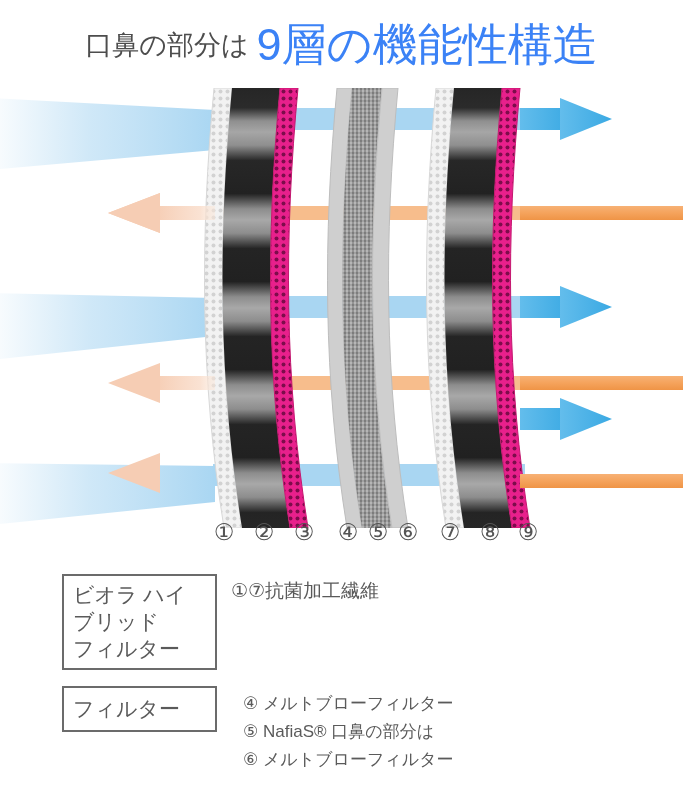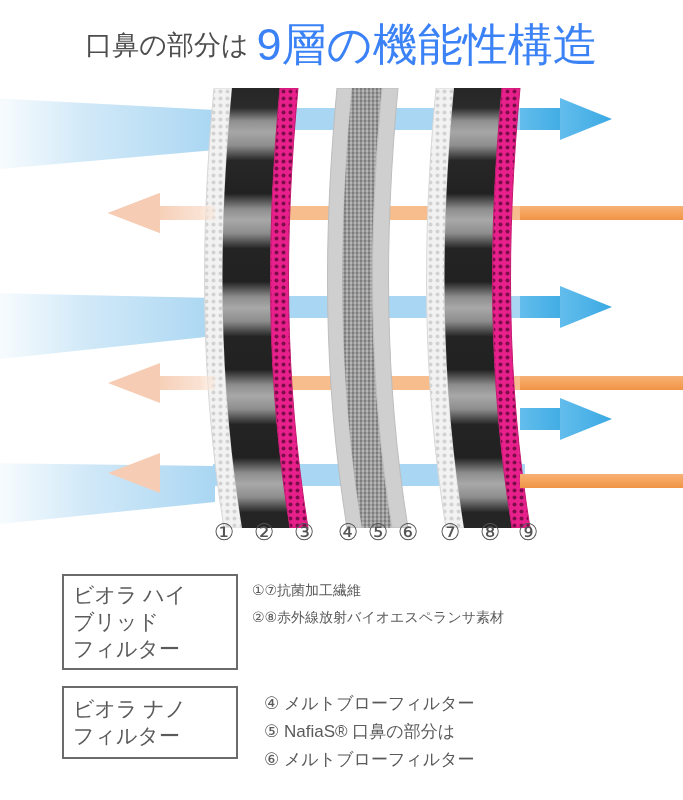--- a/index.html
+++ b/index.html
@@ -85,38 +85,38 @@
     display: flex;
     align-items: flex-start;
   }
   #legend-block-0 { top: 8px; }
   #legend-block-1 { top: 120px; }
 
   .legend-box {
     border: 2px solid #6b6b6b;
     box-sizing: border-box;
     padding: 5px 9px 6px 9px;
-    width: 176px;
+    width: 155px;
     flex: none;
   }
   .legend-box .bline {
     font-size: 21px;
     line-height: 27px;
     color: #5a5a5a;
     white-space: nowrap;
   }
   #legend-block-1 .legend-box { padding-top: 7px; padding-bottom: 8px; }
 
   .legend-items {
     margin-left: 14px;
     padding-top: 3px;
   }
   #legend-block-1 .legend-items { margin-left: 26px; padding-top: 4px; }
   .legend-items .iline {
-    font-size: 14px;
+    font-size: 19px;
     line-height: 27px;
     color: #5a5a5a;
     white-space: nowrap;
   }
   #legend-block-1 .iline { font-size: 17px; line-height: 28px; }
 </style>
 </head>
 <body>
 
 <div id="title-bar">
@@ -305,27 +305,25 @@
 <div id="legend">
 
   <div class="legend-block" id="legend-block-0">
     <div class="legend-box">
       <div class="bline">ビオラ ハイ</div>
       <div class="bline">ブリッド</div>
       <div class="bline">フィルター</div>
     </div>
     <div class="legend-items">
       <div class="iline">①⑦抗菌加工繊維</div>
-      <div class="iline">②⑧赤外線放射バイオエスペランサ素材</div>
     </div>
   </div>
 
   <div class="legend-block" id="legend-block-1">
     <div class="legend-box">
-      <div class="bline">ビオラ ナノ</div>
       <div class="bline">フィルター</div>
     </div>
     <div class="legend-items">
       <div class="iline">④ メルトブローフィルター</div>
       <div class="iline">⑤ NafiaS® 口鼻の部分は</div>
       <div class="iline">⑥ メルトブローフィルター</div>
     </div>
   </div>
 
 </div>

